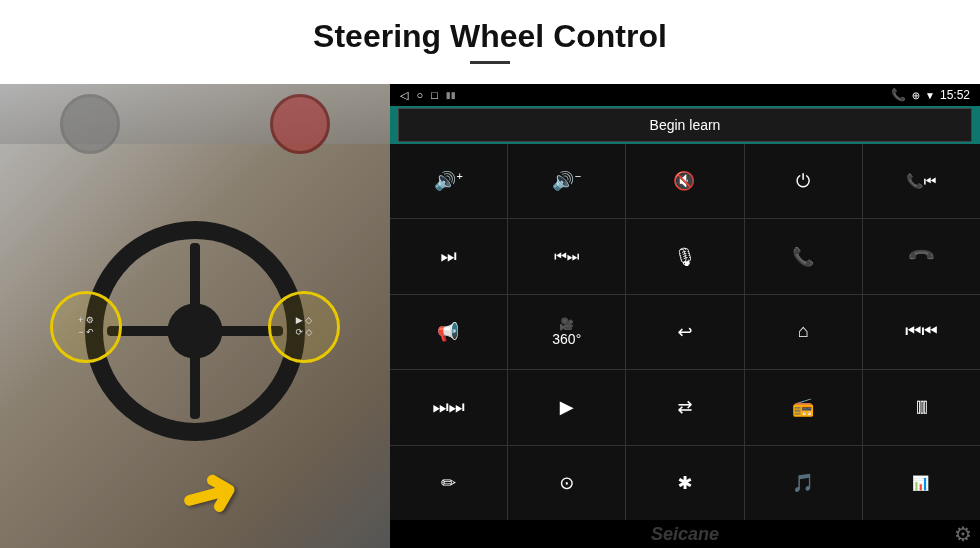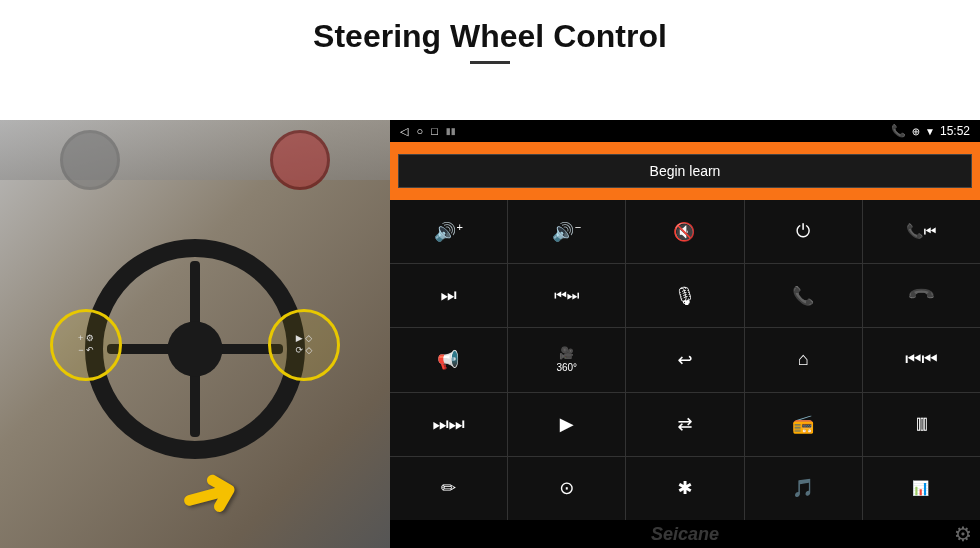--- a/index.html
+++ b/index.html
@@ -9,21 +9,20 @@
       width: 980px;
       min-height: 548px;
       overflow: hidden;
     }
     .page {
       width: 980px;
       min-height: 548px;
       display: flex;
       flex-direction: column;
       align-items: center;
-      gap: 36px;
     }
     .header {
       text-align: center;
       padding: 18px 60px 8px;
       width: 100%;
     }
     .main-title {
       font-size: 32px;
       font-weight: 900;
       color: #111;
@@ -109,22 +108,22 @@
       align-items: center;
       justify-content: space-between;
       padding: 4px 10px;
       background: #000;
       color: #fff;
       font-size: 11px;
     }
     .status-left { display: flex; align-items: center; gap: 8px; }
     .status-right { display: flex; align-items: center; gap: 5px; font-size: 12px; }
     .begin-learn-row {
-      padding: 12px 8px;
-      background: #f97316;
+      padding: 2px 8px;
+      background: #0f766e;
     }
     .begin-learn-btn {
       width: 100%;
       background: #1a1a1a;
       border: 1px solid #444;
       color: #fff;
       font-size: 14px;
       padding: 8px 0;
       text-align: center;
       cursor: pointer;
@@ -257,21 +256,21 @@
           <span>📞</span>
         </button>
         <button class="ctrl-btn">
           <span style="transform:rotate(135deg);display:inline-block;">📞</span>
         </button>
 
         <button class="ctrl-btn">
           <span>📢</span>
         </button>
         <button class="ctrl-btn">
-          <span style="font-size:12px;">🎥<br><span style="font-size:10px;">360°</span></span>
+          <span style="font-size:12px;">🎥<br><span style="font-size:14px;">360°</span></span>
         </button>
         <button class="ctrl-btn">
           <span>↩</span>
         </button>
         <button class="ctrl-btn">
           <span>⌂</span>
         </button>
         <button class="ctrl-btn">
           <span>⏮⏮</span>
         </button>

